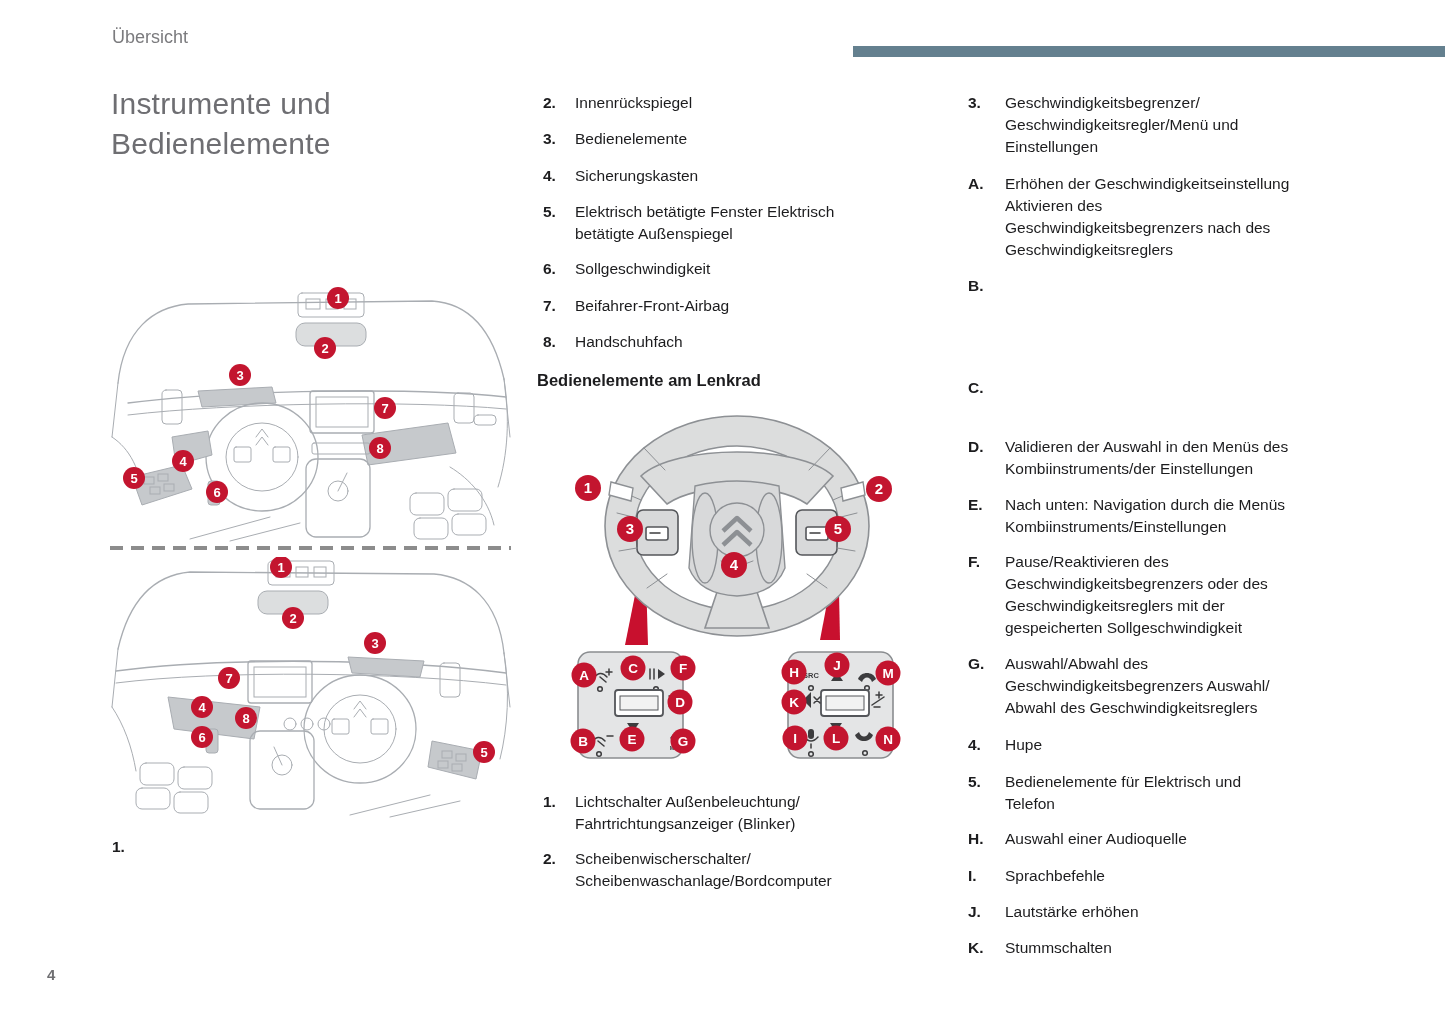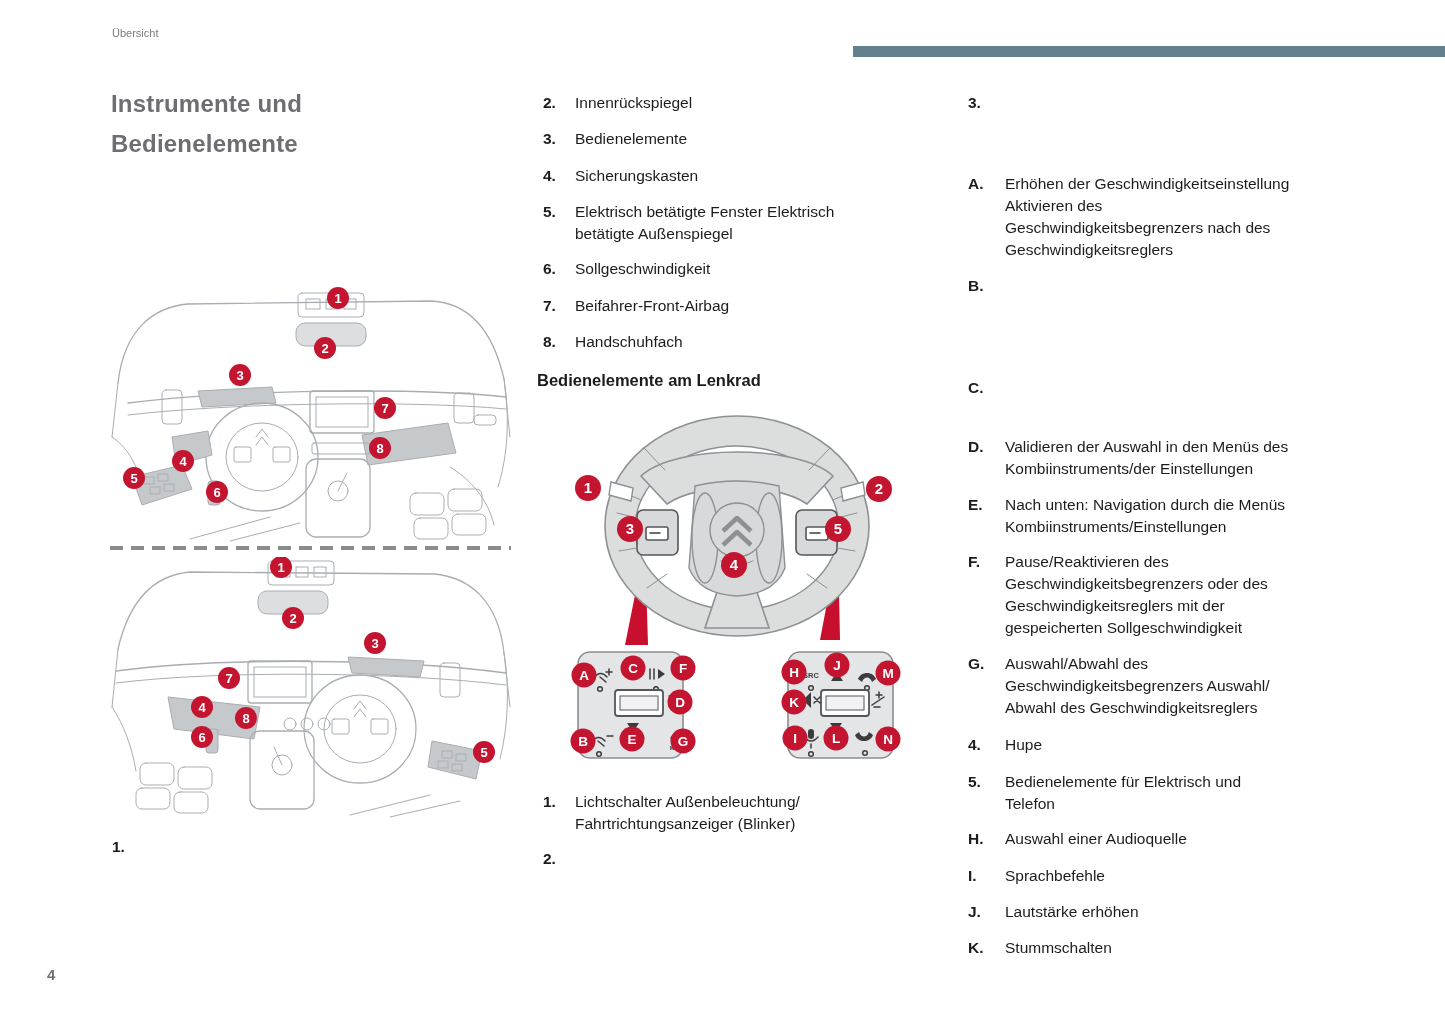--- a/index.html
+++ b/index.html
@@ -4,23 +4,23 @@
 <style>
   :root{
     --accent-bar:#64808f; --badge-red:#c3152f; --arrow-red:#c8102e;
     --text-dark:#1c1c1e; --heading-gray:#6e6e72; --sketch-gray:#a9adb2;
     --shade-gray:#c6c9cc; --panel-gray:#e4e5e6;
   }
   *{margin:0;padding:0;box-sizing:border-box;}
   html,body{background:#fff;}
   body{font-family:"Liberation Sans",sans-serif;color:var(--text-dark);}
   .page{position:relative;width:1445px;height:1018px;background:#fff;overflow:hidden;}
-  .hdr{position:absolute;left:112px;top:27px;font-size:11px;color:#7b7b7e;}
+  .hdr{position:absolute;left:112px;top:27px;font-size:18px;color:#7b7b7e;}
   .topbar{position:absolute;left:853px;top:46px;width:592px;height:11px;background:var(--accent-bar);}
-  .title{position:absolute;left:111px;top:84px;font-size:24px;line-height:40px;font-weight:700;
+  .title{position:absolute;left:111px;top:84px;font-size:30px;line-height:40px;font-weight:400;
          color:var(--heading-gray);white-space:pre-line;letter-spacing:.2px;}
   .intro{position:absolute;left:112px;top:172px;width:400px;font-size:15.5px;line-height:22.3px;
          white-space:pre-line;}
   .row{position:absolute;display:flex;font-size:15.5px;line-height:22px;}
   .row .num{font-weight:bold;flex:none;}
   .row .txt{white-space:pre-line;}
   .row.leftcol{left:112px;width:404px;} .row.leftcol .num{width:36px;}
   .row.mid{left:543px;width:418px;} .row.mid .num{width:32px;}
   .row.rightcol{left:968px;width:425px;} .row.rightcol .num{width:37px;}
   .subhead{position:absolute;left:537px;top:371px;font-size:16.5px;font-weight:bold;}
@@ -418,24 +418,29 @@
       </g>
   </svg>
 
   <div class="row mid" style="top:791px">
       <span class="num">1.</span>
       <div class="txt">Lichtschalter Außenbeleuchtung/
 Fahrtrichtungsanzeiger (Blinker)</div>
     </div>
   <div class="row mid" style="top:848px">
       <span class="num">2.</span>
+      <div class="txt">Scheibenwischerschalter/
+Scheibenwaschanlage/Bordcomputer</div>
     </div>
 
   <div class="row rightcol" style="top:92px">
       <span class="num">3.</span>
+      <div class="txt">Geschwindigkeitsbegrenzer/
+Geschwindigkeitsregler/Menü und
+Einstellungen</div>
     </div>
   <div class="row rightcol" style="top:173px">
       <span class="num">A.</span>
       <div class="txt">Erhöhen der Geschwindigkeitseinstellung
 Aktivieren des
 Geschwindigkeitsbegrenzers nach des
 Geschwindigkeitsreglers</div>
     </div>
   <div class="row rightcol" style="top:275px">
       <span class="num">B.</span>

